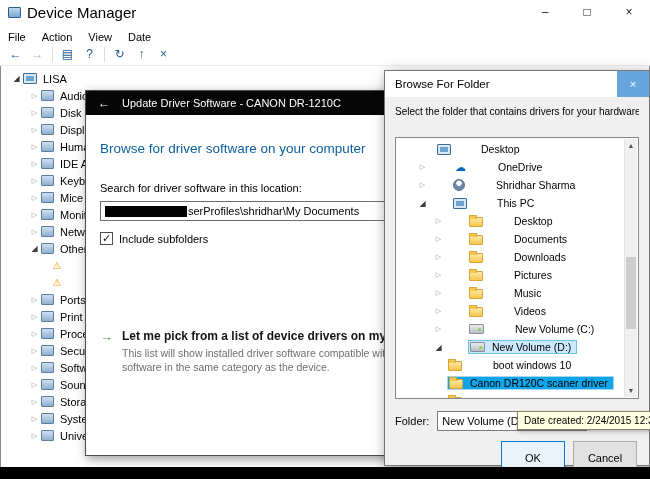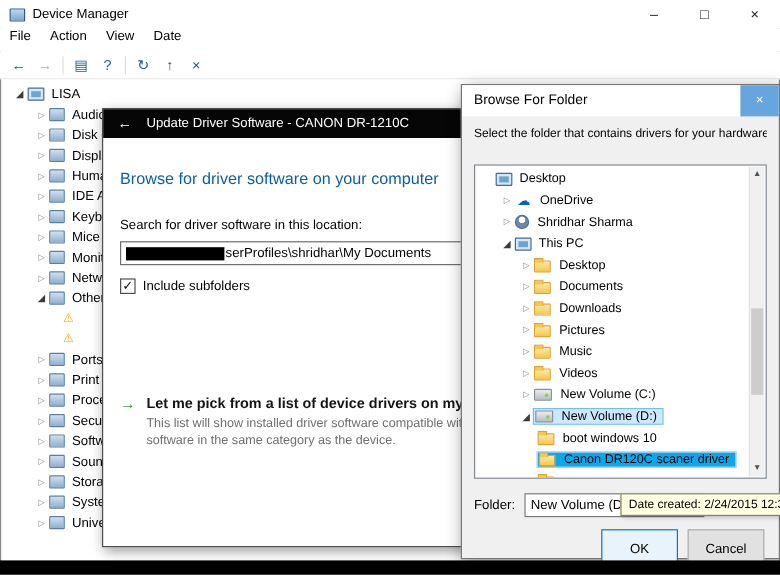--- a/index.html
+++ b/index.html
@@ -5,24 +5,24 @@
   * { box-sizing: border-box; margin: 0; padding: 0; }
   html,body { width:650px; height:479px; }
   body {
     position:relative; overflow:hidden; background:#fff;
     font-family:"Liberation Sans","DejaVu Sans",sans-serif; font-size:11px; color:#000;
     outline:1px solid #8a8a8a; outline-offset:-1px;
   }
   
   .titlebar { position:absolute; top:0; left:0; right:0; height:24px; background:#fff; display:flex; align-items:center; padding-left:8px; gap:6px; z-index:2; }
   .app-icon { width:13px; height:11px; border:1px solid #2f5d8a; background:linear-gradient(#bcd7ef,#7aa8d4); border-radius:1px; }
-  .title-text { font-size:11px; }
+  .title-text { font-size:15px; }
   .win-controls { margin-left:auto; display:flex; height:100%; }
   .wc { width:42px; display:flex; align-items:center; justify-content:center; font-size:12px; color:#222; }
-  .menubar { position:absolute; top:24px; left:0; right:0; height:19px; display:flex; align-items:flex-start; background:#fff; z-index:2; }
+  .menubar { position:absolute; top:24px; left:0; right:0; height:19px; display:flex; align-items:flex-end; background:#fff; z-index:2; }
   .menu-item { padding:0 8px; }
   .toolbar { position:absolute; top:43px; left:0; right:0; height:23px; display:flex; align-items:center; background:#fff; border-bottom:1px solid #ececec; padding-left:5px; gap:1px; z-index:2; }
   .tb { width:21px; height:20px; display:flex; align-items:center; justify-content:center; font-size:12px; color:#235a8c; }
   .tb.disabled { color:#b3b3b3; }
   .tb-sep { width:1px; height:15px; background:#dcdcdc; margin:0 3px; }
   
   .dm-tree { position:absolute; top:70px; left:4px; width:356px; z-index:1; }
   .row { height:17px; display:flex; align-items:center; white-space:nowrap; font-size:11px; }
   .d0 { padding-left:6px; } .d1 { padding-left:24px; } .d2 { padding-left:46px; }
   .expander { width:13px; flex:none; text-align:center; font-size:7px; color:#8c8c8c; }
@@ -47,21 +47,21 @@
   .green-arrow { color:#35a135; font-size:13px; font-weight:bold; line-height:1.2; }
   .pick-title { font-size:12px; font-weight:bold; color:#141414; white-space:nowrap; }
   .pick-desc { font-size:10.5px; color:#6f6f6f; margin-top:3px; line-height:1.35; white-space:nowrap; }
   
   .browse { position:absolute; left:384px; top:70px; width:266px; height:396px; background:#f0f0f0; border:1px solid #767676; box-shadow:3px 4px 14px rgba(0,0,0,.45); z-index:10; }
   .bf-title { height:26px; background:#fff; display:flex; align-items:center; padding-left:10px; font-size:11.5px; }
   .bf-close { margin-left:auto; width:32px; height:100%; background:#66a5dd; color:#fff; display:flex; align-items:center; justify-content:center; font-size:11px; }
   .bf-instr { margin:9px 10px 0; font-size:10px; white-space:nowrap; overflow:hidden; }
   .bf-tree { position:absolute; left:10px; right:10px; top:66px; height:262px; background:#fff; border:1px solid #828790; overflow:hidden; padding-top:2px; }
   .bf-rows { margin-right:15px; }
-  .brow { height:18px; display:flex; align-items:center; white-space:nowrap; font-size:10.5px; }
+  .brow { height:18px; display:flex; align-items:center; white-space:nowrap; font-size:10.5px;gap:24px; }
   .bd0 { padding-left:4px; } .bd1 { padding-left:20px; } .bd2 { padding-left:36px; } .bd3 { padding-left:52px; }
   .folder { width:14px; height:10px; flex:none; background:linear-gradient(#ffe9a8,#f5c84c); border:1px solid #d9a43b; border-radius:1px; position:relative; margin:2px 5px 0 0; }
   .folder::before { content:""; position:absolute; top:-3px; left:-1px; width:6px; height:3px; background:#f5c84c; border:1px solid #d9a43b; border-bottom:none; border-radius:1px 1px 0 0; }
   .drive { width:15px; height:10px; flex:none; background:linear-gradient(#ececec,#b9bec4); border:1px solid #8a9097; border-radius:1px; margin-right:5px; position:relative; }
   .drive::after { content:""; position:absolute; right:2px; top:3px; width:3px; height:3px; background:#7fd34f; border-radius:50%; }
   .cloud { width:15px; flex:none; text-align:center; color:#0b63b8; font-size:11px; margin-right:4px; }
   .user-icon { width:12px; height:12px; flex:none; border-radius:50%; border:1px solid #55708f; background:radial-gradient(circle at 50% 32%, #ffffff 0 2.5px, #6d88a8 3px 100%); margin-right:5px; }
   .selwrap { display:flex; align-items:center; padding:0 3px 0 1px; }
   .sel-strong { background:#cce8ff; outline:1px solid #70c0f0; }
   .sel-light { background:#0ea5e9; outline:1px solid #a6d5f2; }

